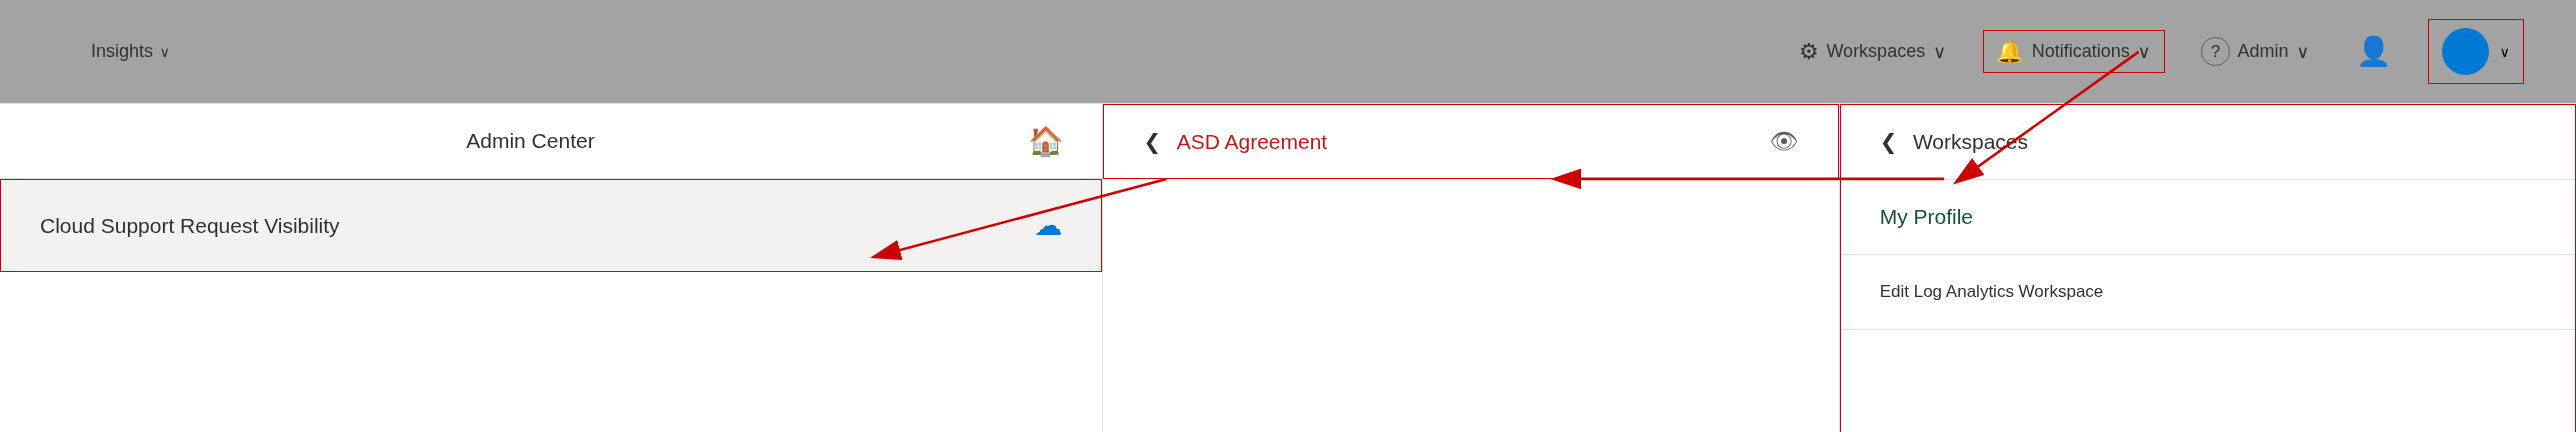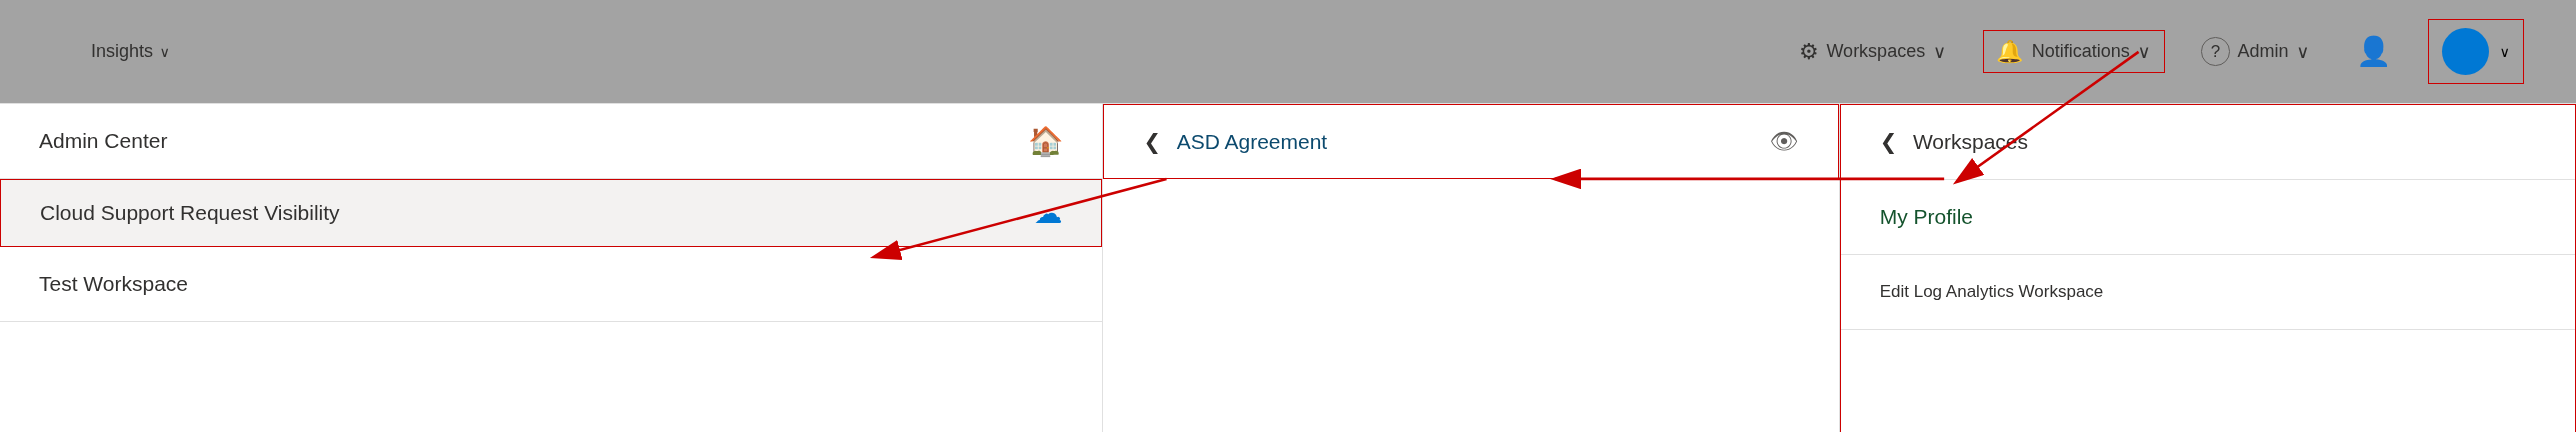--- a/index.html
+++ b/index.html
@@ -50,37 +50,38 @@
       background: #fff;
     }
 
     .admin-center-row {
       display: flex;
       align-items: center;
       height: 75px;
       padding: 0 39px;
       border-bottom: 0.6px solid #e0e0e0;
       gap: 6px;
+      text-align: center;
     }
 
     .admin-center-label {
       font-size: 21px;
       color: #323130;
       flex: 1;
     }
 
     .home-icon {
       font-size: 28.5px;
       color: #0078d4;
     }
 
     .cloud-support-row {
       display: flex;
       align-items: center;
-      height: 68px;
+      height: 93px;
       padding: 0 39px;
       background: #f3f2f1;
       border-bottom: 0.6px solid #e0e0e0;
       border: 1.3px solid #cc0000;
       position: relative;
     }
 
     .cloud-support-label {
       font-size: 21px;
       color: #323130;
@@ -120,21 +121,21 @@
       gap: 15.6px;
     }
 
     .chevron-left {
       font-size: 21px;
       color: #323130;
     }
 
     .asd-label {
       font-size: 21px;
-      color: #0c4a6e;
+      color: #b91c1c;
       flex: 1;
     }
 
     .eye-icon {
       font-size: 23px;
       color: #605e5c;
     }
 
     .workspaces-panel {
       width: 778px;
@@ -272,23 +273,20 @@
       <div class="admin-center-row">
         <span class="admin-center-label">Admin Center</span>
         <span class="home-icon">🏠</span>
       </div>
 
       <div class="cloud-support-row">
         <span class="cloud-support-label">Cloud Support Request Visibility</span>
         <span class="cloud-icon">☁</span>
       </div>
 
-      <div class="test-workspace-row">
-        <span class="test-workspace-label">Test Workspace</span>
-      </div>
     </div>
 
     <div class="middle-panel">
       <div class="asd-row">
         <span class="chevron-left">❮</span>
         <span class="asd-label">ASD Agreement</span>
         <span class="eye-icon">👁</span>
       </div>
     </div>
 

